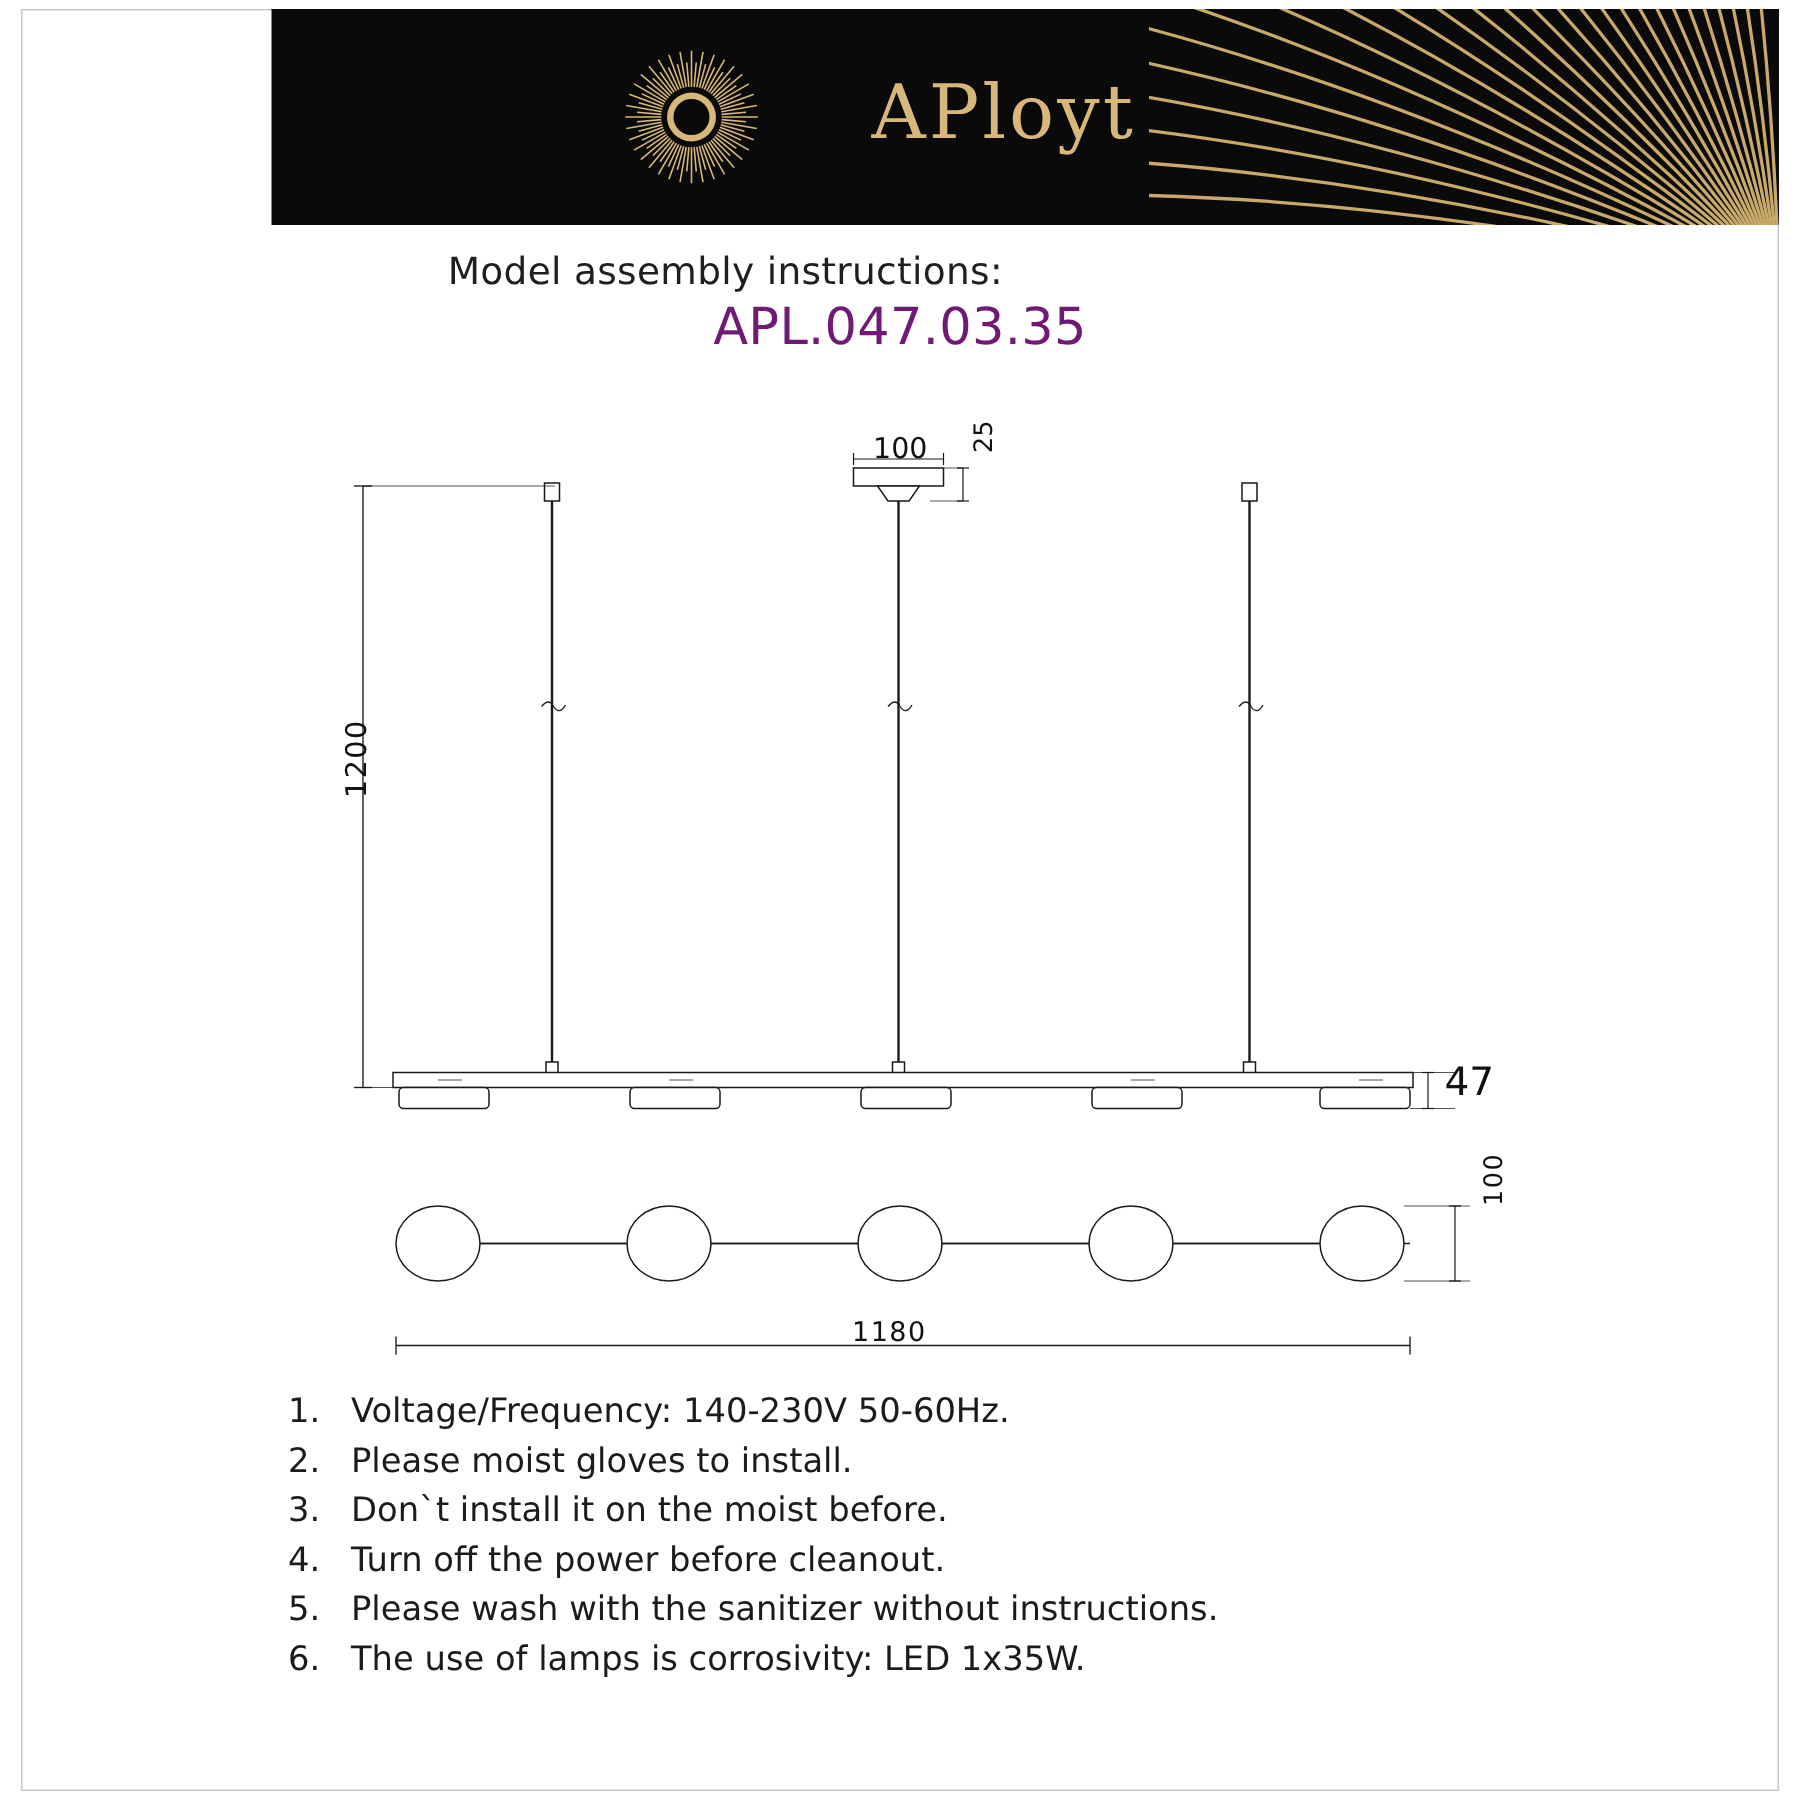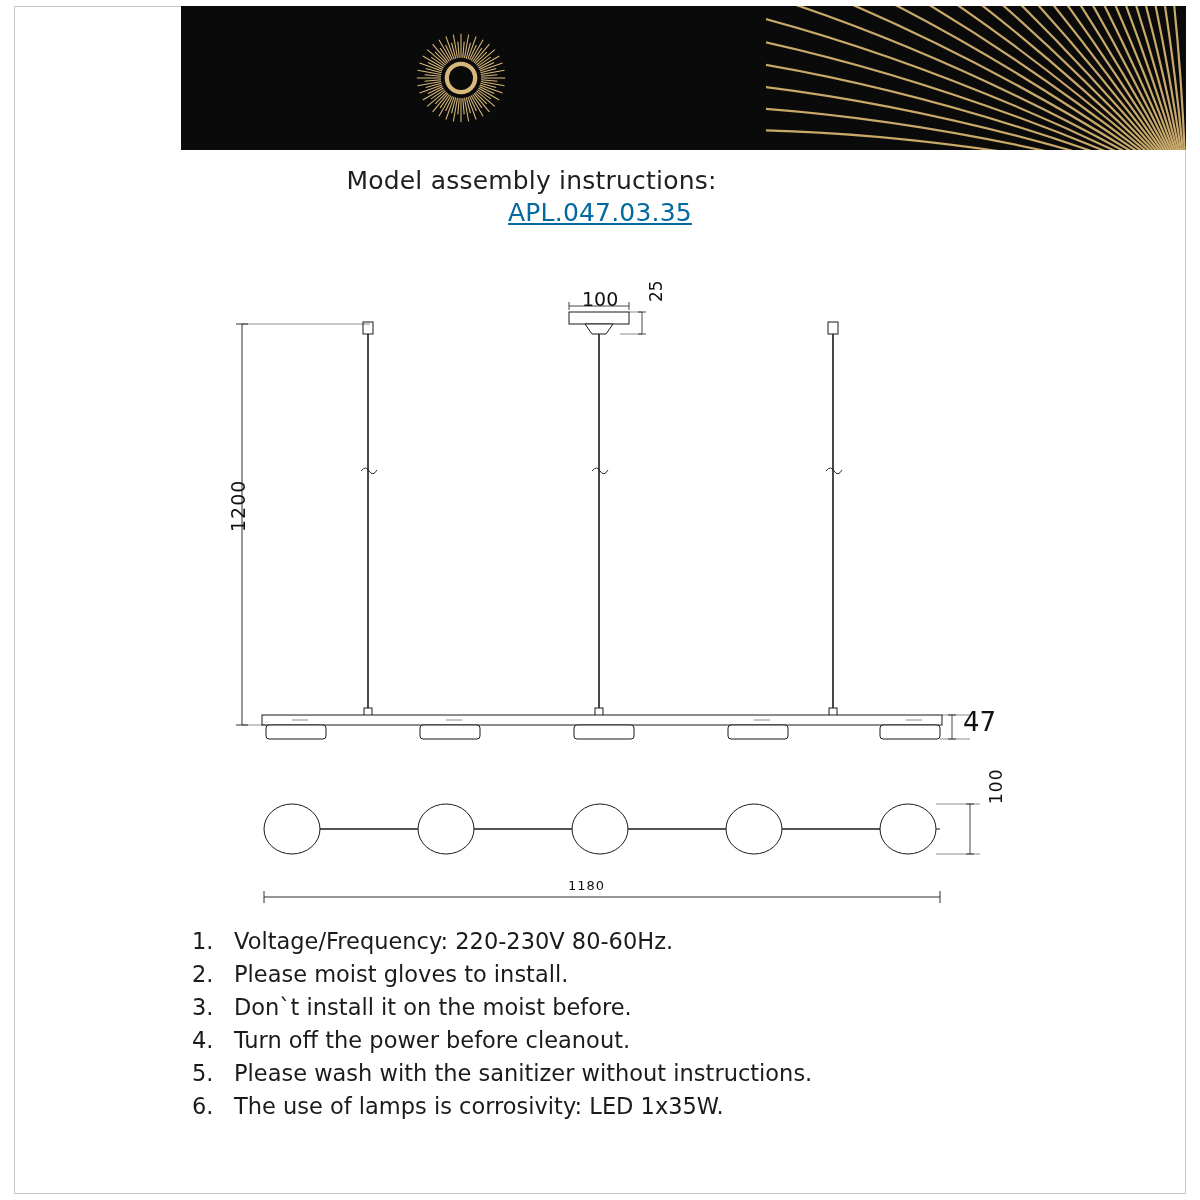--- a/index.html
+++ b/index.html
@@ -71,32 +71,30 @@
   
   .doc-title {
     position: absolute;
     left: 0;
     top: 166px;
     width: 967px;
     text-align: center;
     font-size: 25px;
     color: #1f1f1f;
     letter-spacing: 0.2px;
-    padding-left: 48px;
   }
   .doc-model {
     position: absolute;
     left: 0;
     top: 198px;
     width: 1200px;
     text-align: center;
-    font-size: 25px;
-    color: #0369a1;
+    font-size: 34px;
+    color: #701a75;
     letter-spacing: 0.2px;
-    text-decoration: underline;
   }
 
   
   .drawing {
     position: absolute;
     left: 180px;
     top: 236px;
     width: 860px;
     height: 640px;
     margin-top: 48px;
@@ -124,21 +122,21 @@
     letter-spacing: 1px;
   }
   .dim-47 { left: 783px; top: 423px; font-size: 26px; }
   .dim-100-right {
     left: 806px; top: 520px;
     transform: rotate(-90deg);
     transform-origin: left top;
     font-size: 17px;
     letter-spacing: 1px;
   }
-  .dim-1180 { left: 388px; top: 594px; font-size: 13px; letter-spacing: 1px; }
+  .dim-1180 { left: 388px; top: 594px; font-size: 18px; letter-spacing: 1px; }
 
   
   .instructions {
     position: absolute;
     left: 192px;
     top: 925px;
     width: 900px;
   }
   .instr-row {
     display: flex;
@@ -238,20 +236,21 @@
             <line x1="70.28" y1="44.56" x2="86.71" y2="40.16"></line>
             <line x1="70.68" y1="46.35" x2="95.30" y2="42.01"></line>
             <line x1="70.92" y1="48.17" x2="87.86" y2="46.69"></line>
           </g>
       </g>
       <circle cx="50" cy="50" r="17" fill="#d7b87a"></circle>
       <circle cx="50" cy="50" r="12.5" fill="#0a0a0a"></circle>
 
     </svg>
 
+    <div class="banner-title">APloyt</div>
 
     <svg class="banner-rays" viewBox="0 0 440 260">
       <g id="fan" stroke="#c9a96a" stroke-width="2.2" fill="none" stroke-linecap="round">
           <path d="M420 250 Q167.7 193.6 -46.6 193.7"></path>
           <path d="M420 250 Q170.9 180.9 -43.2 170.1"></path>
           <path d="M420 250 Q174.7 168.3 -38.5 146.7"></path>
           <path d="M420 250 Q179.2 156.0 -32.7 123.6"></path>
           <path d="M420 250 Q184.3 143.9 -25.7 100.8"></path>
           <path d="M420 250 Q190.0 132.1 -17.6 78.4"></path>
           <path d="M420 250 Q196.2 120.5 -8.3 56.4"></path>
@@ -368,21 +367,21 @@
     <div class="dim-label dim-25">25</div>
     <div class="dim-label dim-1200">1200</div>
     <div class="dim-label dim-47">47</div>
     <div class="dim-label dim-100-right">100</div>
     <div class="dim-label dim-1180">1180</div>
   </div>
 
   <div class="instructions">
     <div class="instr-row">
       <span class="instr-num">1.</span>
-      <span class="instr-text">Voltage/Frequency: 220-230V 80-60Hz.</span>
+      <span class="instr-text">Voltage/Frequency: 140-230V 50-60Hz.</span>
     </div>
     <div class="instr-row">
       <span class="instr-num">2.</span>
       <span class="instr-text">Please moist gloves to install.</span>
     </div>
     <div class="instr-row">
       <span class="instr-num">3.</span>
       <span class="instr-text">Don`t install it on the moist before.</span>
     </div>
     <div class="instr-row">

